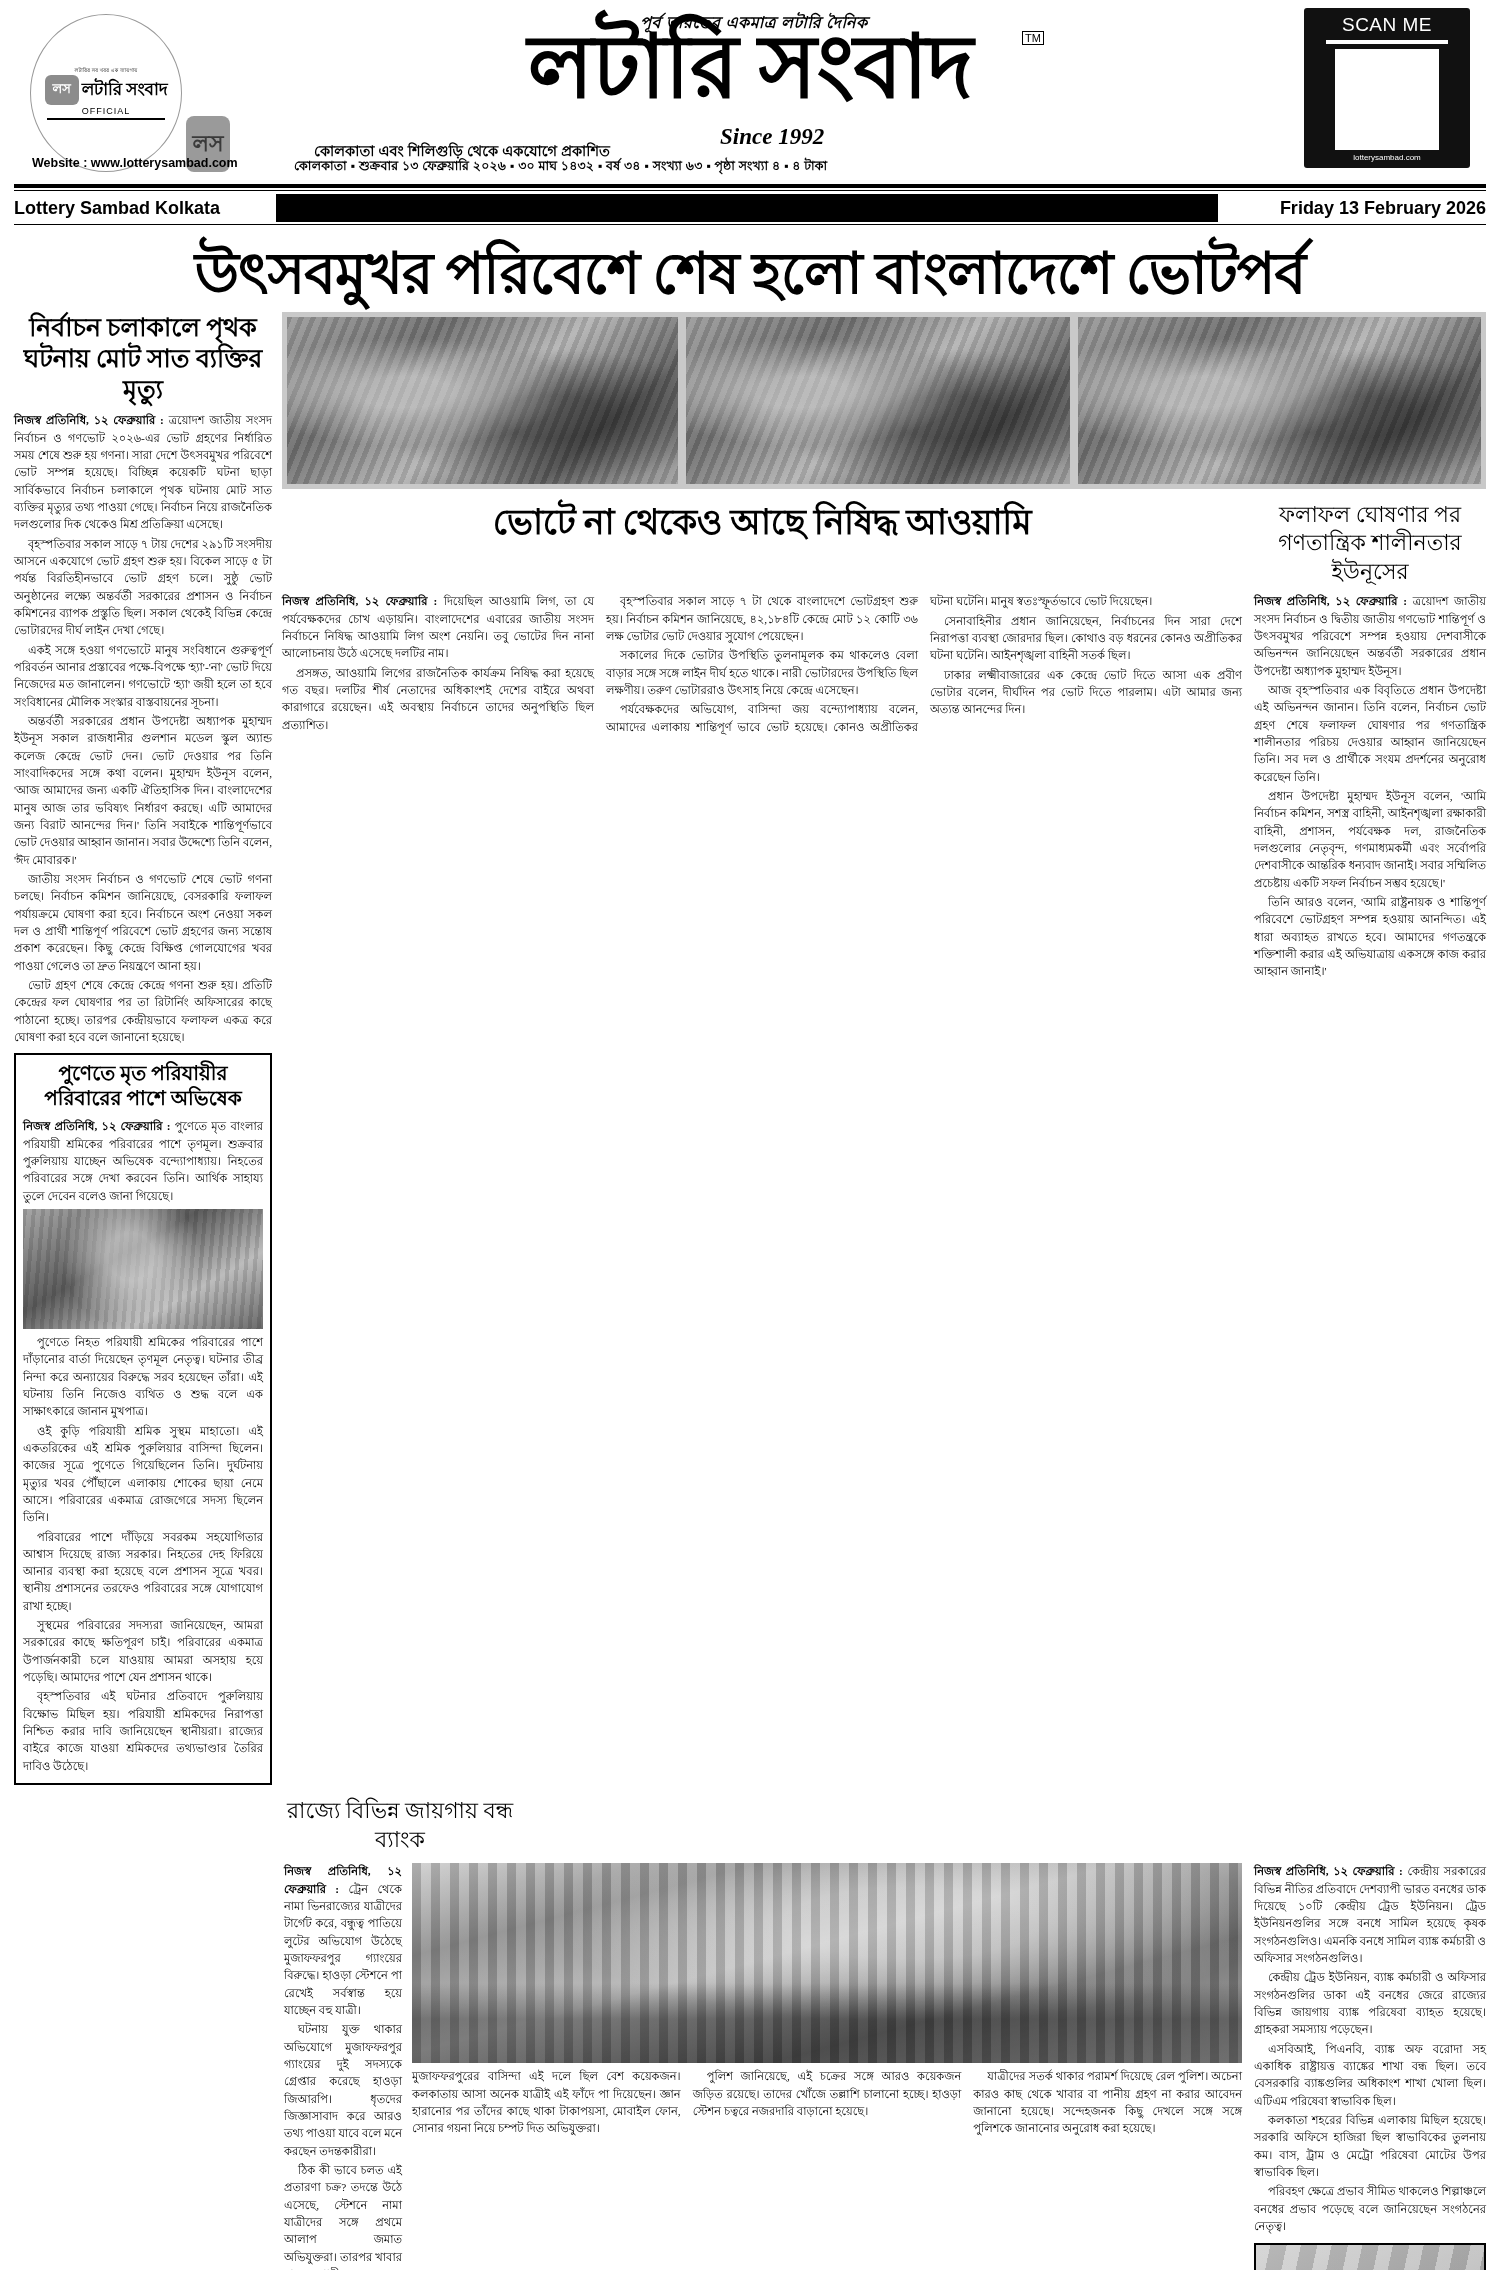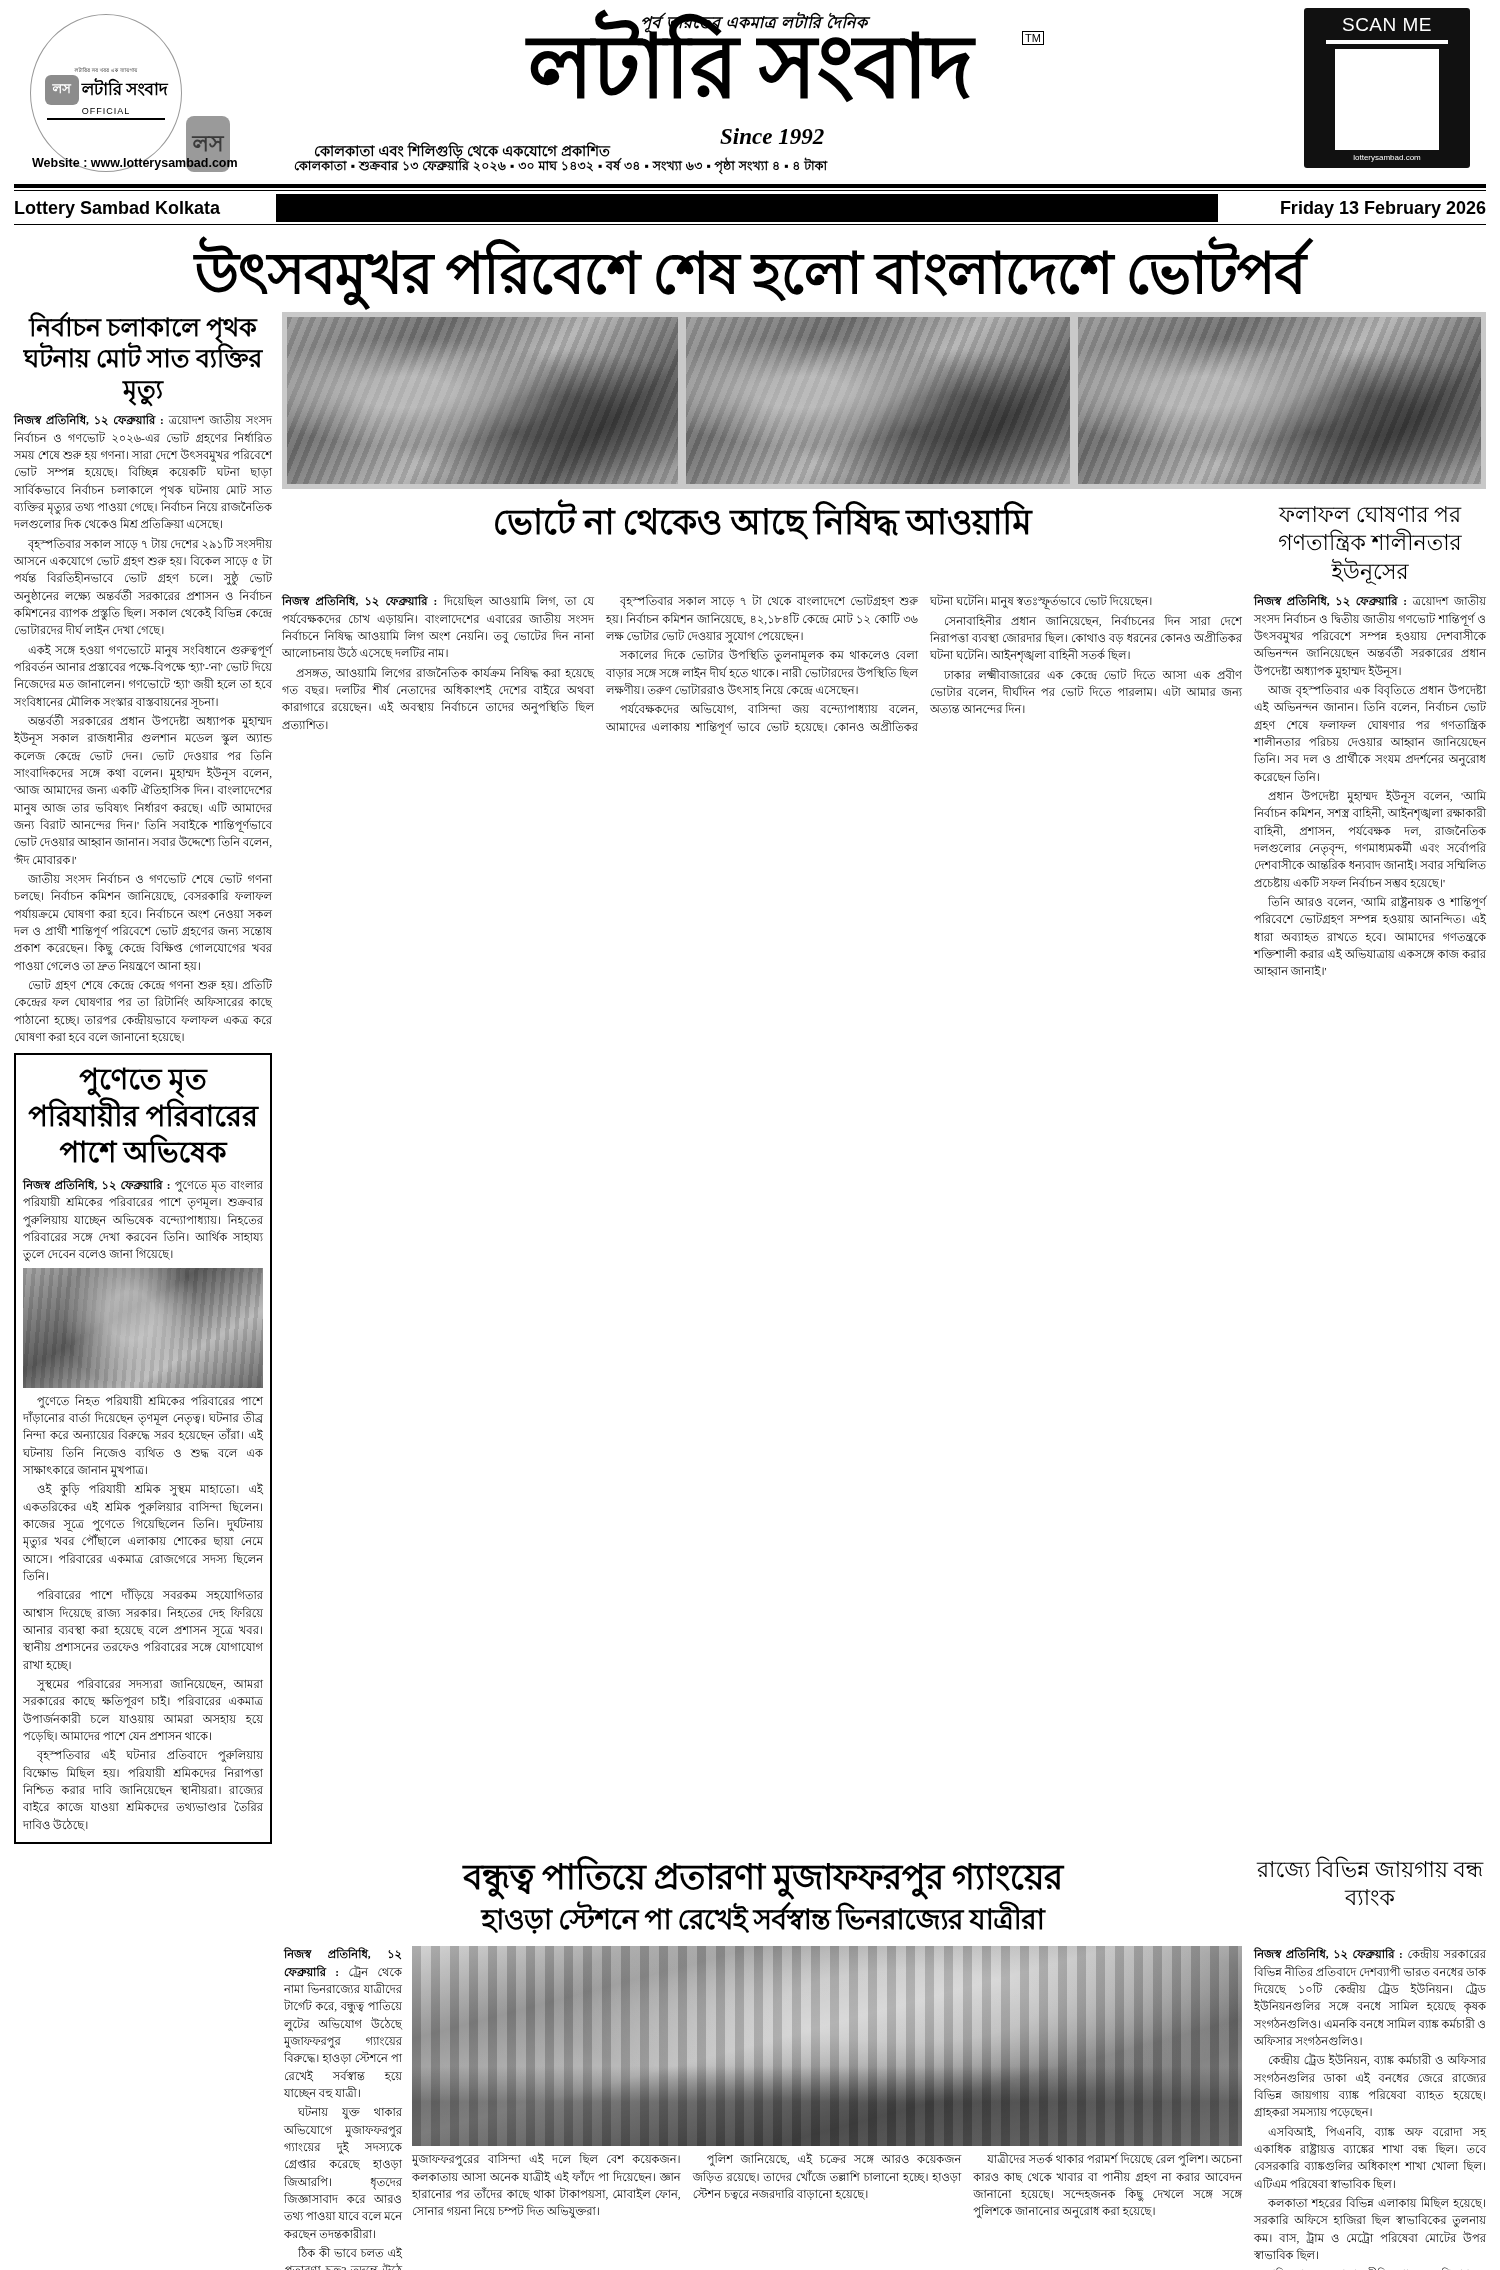--- a/index.html
+++ b/index.html
@@ -253,21 +253,21 @@
         <p class="noind"><b>নিজস্ব প্রতিনিধি, ১২ ফেব্রুয়ারি :</b>
           <span>ত্রয়োদশ জাতীয় সংসদ নির্বাচন ও গণভোট ২০২৬-এর ভোট গ্রহণের নির্ধারিত সময় শেষে শুরু হয় গণনা। সারা দেশে উৎসবমুখর পরিবেশে ভোট সম্পন্ন হয়েছে। বিচ্ছিন্ন কয়েকটি ঘটনা ছাড়া সার্বিকভাবে নির্বাচন চলাকালে পৃথক ঘটনায় মোট সাত ব্যক্তির মৃত্যুর তথ্য পাওয়া গেছে। নির্বাচন নিয়ে রাজনৈতিক দলগুলোর দিক থেকেও মিশ্র প্রতিক্রিয়া এসেছে।</span></p>
         <p>বৃহস্পতিবার সকাল সাড়ে ৭ টায় দেশের ২৯১টি সংসদীয় আসনে একযোগে ভোট গ্রহণ শুরু হয়। বিকেল সাড়ে ৫ টা পর্যন্ত বিরতিহীনভাবে ভোট গ্রহণ চলে। সুষ্ঠু ভোট অনুষ্ঠানের লক্ষ্যে অন্তর্বর্তী সরকারের প্রশাসন ও নির্বাচন কমিশনের ব্যাপক প্রস্তুতি ছিল। সকাল থেকেই বিভিন্ন কেন্দ্রে ভোটারদের দীর্ঘ লাইন দেখা গেছে।</p>
         <p>একই সঙ্গে হওয়া গণভোটে মানুষ সংবিধানে গুরুত্বপূর্ণ পরিবর্তন আনার প্রস্তাবের পক্ষে-বিপক্ষে 'হ্যা'-'না' ভোট দিয়ে নিজেদের মত জানালেন। গণভোটে 'হ্যা' জয়ী হলে তা হবে সংবিধানের মৌলিক সংস্কার বাস্তবায়নের সূচনা।</p>
         <p>অন্তর্বর্তী সরকারের প্রধান উপদেষ্টা অধ্যাপক মুহাম্মদ ইউনূস সকাল রাজধানীর গুলশান মডেল স্কুল অ্যান্ড কলেজ কেন্দ্রে ভোট দেন। ভোট দেওয়ার পর তিনি সাংবাদিকদের সঙ্গে কথা বলেন। মুহাম্মদ ইউনূস বলেন, 'আজ আমাদের জন্য একটি ঐতিহাসিক দিন। বাংলাদেশের মানুষ আজ তার ভবিষ্যৎ নির্ধারণ করছে। এটি আমাদের জন্য বিরাট আনন্দের দিন।' তিনি সবাইকে শান্তিপূর্ণভাবে ভোট দেওয়ার আহ্বান জানান। সবার উদ্দেশ্যে তিনি বলেন, 'ঈদ মোবারক।'</p>
         <p>জাতীয় সংসদ নির্বাচন ও গণভোট শেষে ভোট গণনা চলছে। নির্বাচন কমিশন জানিয়েছে, বেসরকারি ফলাফল পর্যায়ক্রমে ঘোষণা করা হবে। নির্বাচনে অংশ নেওয়া সকল দল ও প্রার্থী শান্তিপূর্ণ পরিবেশে ভোট গ্রহণের জন্য সন্তোষ প্রকাশ করেছেন। কিছু কেন্দ্রে বিক্ষিপ্ত গোলযোগের খবর পাওয়া গেলেও তা দ্রুত নিয়ন্ত্রণে আনা হয়।</p>
         <p>ভোট গ্রহণ শেষে কেন্দ্রে কেন্দ্রে গণনা শুরু হয়। প্রতিটি কেন্দ্রের ফল ঘোষণার পর তা রিটার্নিং অফিসারের কাছে পাঠানো হচ্ছে। তারপর কেন্দ্রীয়ভাবে ফলাফল একত্র করে ঘোষণা করা হবে বলে জানানো হয়েছে।</p>
       </div>
 
       <div class="box-left">
-        <div class="sub-head" style="font-size:29px">পুণেতে মৃত পরিযায়ীর পরিবারের পাশে অভিষেক</div>
+        <div class="sub-head" style="font-size:20px">পুণেতে মৃত পরিযায়ীর পরিবারের পাশে অভিষেক</div>
         <div class="body-txt">
           <p class="noind"><b>নিজস্ব প্রতিনিধি, ১২ ফেব্রুয়ারি :</b>
             <span>পুণেতে মৃত বাংলার পরিযায়ী শ্রমিকের পরিবারের পাশে তৃণমূল। শুক্রবার পুরুলিয়ায় যাচ্ছেন অভিষেক বন্দ্যোপাধ্যায়। নিহতের পরিবারের সঙ্গে দেখা করবেন তিনি। আর্থিক সাহায্য তুলে দেবেন বলেও জানা গিয়েছে।</span></p>
           <div class="photo-small"></div>
           <p>পুণেতে নিহত পরিযায়ী শ্রমিকের পরিবারের পাশে দাঁড়ানোর বার্তা দিয়েছেন তৃণমূল নেতৃত্ব। ঘটনার তীব্র নিন্দা করে অন্যায়ের বিরুদ্ধে সরব হয়েছেন তাঁরা। এই ঘটনায় তিনি নিজেও ব্যথিত ও শুদ্ধ বলে এক সাক্ষাৎকারে জানান মুখপাত্র।</p>
           <p>ওই কুড়ি পরিযায়ী শ্রমিক সুস্থম মাহাতো। এই একতরিকের এই শ্রমিক পুরুলিয়ার বাসিন্দা ছিলেন। কাজের সূত্রে পুণেতে গিয়েছিলেন তিনি। দুর্ঘটনায় মৃত্যুর খবর পৌঁছালে এলাকায় শোকের ছায়া নেমে আসে। পরিবারের একমাত্র রোজগেরে সদস্য ছিলেন তিনি।</p>
           <p>পরিবারের পাশে দাঁড়িয়ে সবরকম সহযোগিতার আশ্বাস দিয়েছে রাজ্য সরকার। নিহতের দেহ ফিরিয়ে আনার ব্যবস্থা করা হয়েছে বলে প্রশাসন সূত্রে খবর। স্থানীয় প্রশাসনের তরফেও পরিবারের সঙ্গে যোগাযোগ রাখা হচ্ছে।</p>
           <p>সুস্থমের পরিবারের সদস্যরা জানিয়েছেন, আমরা সরকারের কাছে ক্ষতিপূরণ চাই। পরিবারের একমাত্র উপার্জনকারী চলে যাওয়ায় আমরা অসহায় হয়ে পড়েছি। আমাদের পাশে যেন প্রশাসন থাকে।</p>
           <p>বৃহস্পতিবার এই ঘটনার প্রতিবাদে পুরুলিয়ায় বিক্ষোভ মিছিল হয়। পরিযায়ী শ্রমিকদের নিরাপত্তা নিশ্চিত করার দাবি জানিয়েছেন স্থানীয়রা। রাজ্যের বাইরে কাজে যাওয়া শ্রমিকদের তথ্যভাণ্ডার তৈরির দাবিও উঠেছে।</p>
         </div>
@@ -307,24 +307,20 @@
           <p>আজ বৃহস্পতিবার এক বিবৃতিতে প্রধান উপদেষ্টা এই অভিনন্দন জানান। তিনি বলেন, নির্বাচন ভোট গ্রহণ শেষে ফলাফল ঘোষণার পর গণতান্ত্রিক শালীনতার পরিচয় দেওয়ার আহ্বান জানিয়েছেন তিনি। সব দল ও প্রার্থীকে সংযম প্রদর্শনের অনুরোধ করেছেন তিনি।</p>
           <p>প্রধান উপদেষ্টা মুহাম্মদ ইউনূস বলেন, 'আমি নির্বাচন কমিশন, সশস্ত্র বাহিনী, আইনশৃঙ্খলা রক্ষাকারী বাহিনী, প্রশাসন, পর্যবেক্ষক দল, রাজনৈতিক দলগুলোর নেতৃবৃন্দ, গণমাধ্যমকর্মী এবং সর্বোপরি দেশবাসীকে আন্তরিক ধন্যবাদ জানাই। সবার সম্মিলিত প্রচেষ্টায় একটি সফল নির্বাচন সম্ভব হয়েছে।'</p>
           <p>তিনি আরও বলেন, 'আমি রাষ্ট্রনায়ক ও শান্তিপূর্ণ পরিবেশে ভোটগ্রহণ সম্পন্ন হওয়ায় আনন্দিত। এই ধারা অব্যাহত রাখতে হবে। আমাদের গণতন্ত্রকে শক্তিশালী করার এই অভিযাত্রায় একসঙ্গে কাজ করার আহ্বান জানাই।'</p>
         </div>
       </div>
     </div>
   </div>
 
   <div style="display:flex; gap:12px; margin-top:8px;">
     <div style="width:258px"></div>
-    <div style="flex:1">
-      <div class="sec-head">বন্ধুত্ব পাতিয়ে প্রতারণা মুজাফফরপুর গ্যাংয়ের</div>
-      <div class="sec-head" style="font-size:28px; margin-top:-2px">হাওড়া স্টেশনে পা রেখেই সর্বস্বান্ত ভিনরাজ্যের যাত্রীরা</div>
-    </div>
     <div style="width:232px">
       <div class="sec-head-sm">রাজ্যে বিভিন্ন জায়গায় বন্ধ ব্যাংক</div>
     </div>
   </div>
 
   <div style="display:flex; gap:12px; margin-top:2px;">
     <div style="width:258px"></div>
     <div style="flex:1; display:flex; gap:10px;">
       <div style="width:118px" class="body-txt">
         <p class="noind"><b>নিজস্ব প্রতিনিধি, ১২ ফেব্রুয়ারি :</b>

